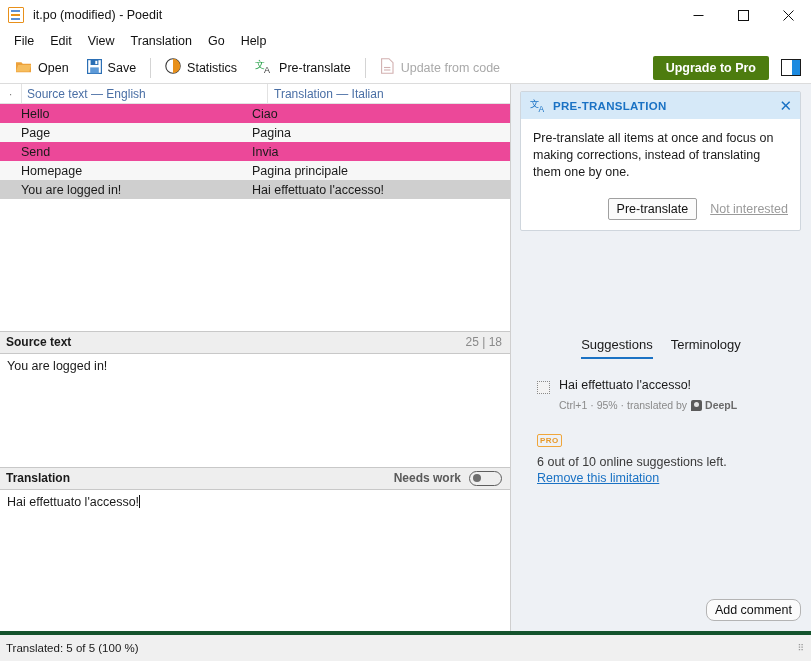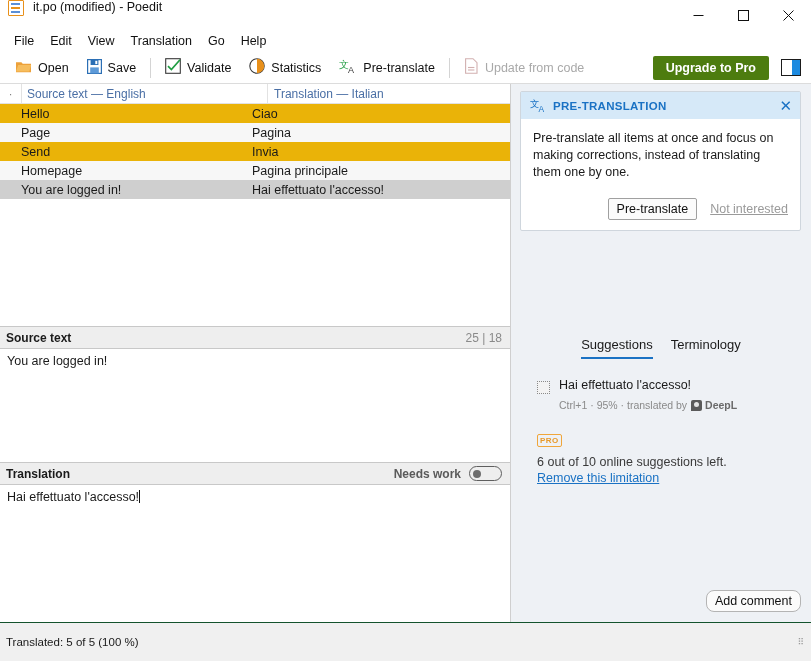--- a/index.html
+++ b/index.html
@@ -8,21 +8,21 @@
     font-family: "Liberation Sans", sans-serif;
     font-size: 12.5px;
     color: #1a1a1a;
     background: #ffffff;
     overflow: hidden;
   }
   .app { position: relative; width: 811px; height: 661px; display: flex; flex-direction: column; }
 
   
   .titlebar {
-    height: 30px; flex: none; display: flex; 
+    height: 30px; flex: none; display: flex; align-items: center;
     background: #ffffff;
   }
   .app-icon {
     width: 16px; height: 16px; margin-left: 8px; margin-right: 9px;
     border: 1.6px solid #e8901a; background: #ffffff; position: relative;
     border-radius: 1px; flex: none;
   }
   .app-icon i { position: absolute; left: 1.5px; height: 2px; width: 9px; display: block; }
   .app-icon i:nth-child(1) { top: 1.5px; background: #5b8fd6; }
   .app-icon i:nth-child(2) { top: 5.5px; background: #e8901a; }
@@ -65,21 +65,21 @@
   
   .list-head {
     height: 20px; display: flex; align-items: center; background: #ffffff;
     border-bottom: 1px solid #e2e2e2; font-size: 12px; color: #4a6fa5;
   }
   .col-dot { width: 21px; display: flex; align-items: center; justify-content: center; color: #7b7b7b; font-size: 11px; }
   .col-src { width: 246px; padding-left: 5px; border-left: 1px solid #e2e2e2; height: 100%; display: flex; align-items: center; }
   .col-tgt { flex: 1; padding-left: 6px; border-left: 1px solid #e2e2e2; height: 100%; display: flex; align-items: center; }
   .list-body { background: #ffffff; }
   .row { height: 19px; display: flex; align-items: center; font-size: 12.5px; color: #1a1a1a; }
-  .row.odd { background: #eab308; justify-content: center; }
+  .row.odd { background: #ec4899; justify-content: center; }
   .row.even { background: #f7f7f7; }
   .row.selected { background: #cfcfcf; }
   .row .c-dot { width: 21px; }
   .row .c-src { width: 246px; padding-left: 21px; margin-left: -21px; overflow: hidden; white-space: nowrap; }
   .row .c-tgt { flex: 1; padding-left: 6px; overflow: hidden; white-space: nowrap; }
   .list-fill { flex: 1; background: #ffffff; min-height: 0; }
 
   
   .pane-head {
     height: 23px; flex: none; display: flex; align-items: center;
@@ -147,22 +147,22 @@
   .pro-link { display: block; margin-top: 2px; font-size: 12.5px; color: #1a72c4; text-decoration: underline; }
 
   .add-comment {
     position: absolute; right: 10px; bottom: 10px;
     border: 1px solid #b4b4b4; background: #fbfbfb; border-radius: 8px;
     padding: 3px 8px; font-size: 12.5px; color: #111;
   }
 
   
   .statusbar {
-    height: 39px; flex: none; display: flex; align-items: center;
-    background: #f0f0f0; border-top: 1px solid #14532d; padding: 0 6px;
+    height: 30px; flex: none; display: flex; align-items: center;
+    background: #f0f0f0; border-top: 4px solid #14532d; padding: 0 6px;
     font-size: 11.5px; color: #1a1a1a;
   }
   .grip { margin-left: auto; color: #9a9a9a; font-size: 9px; letter-spacing: 1px; }
 </style>
 </head>
 <body>
 
 <div class="app">
 
   <div class="titlebar">
@@ -220,29 +220,20 @@
           <rect x="3.6" y="1" width="7.8" height="5" fill="#2b6fb5"></rect>
           <rect x="8.3" y="1.8" width="2" height="3.3" fill="#ffffff"></rect>
           <rect x="3.2" y="8.4" width="8.6" height="6" fill="#5d9ad8"></rect>
         </svg>
       </span>
       <span class="lbl">Save</span>
     </div>
 
     <div class="tsep"></div>
 
-    <div class="tbtn">
-      <span>
-        <svg width="16" height="16" viewBox="0 0 16 16">
-          <rect x="0.7" y="0.7" width="14.6" height="14.6" fill="none" stroke="#3a3a3a" stroke-width="1.1"></rect>
-          <path d="M3 8.2 6.4 11.6 15 1.8" fill="none" stroke="#1f9d42" stroke-width="1.7"></path>
-        </svg>
-      </span>
-      <span class="lbl">Validate</span>
-    </div>
 
     <div class="tbtn">
       <span>
         <svg width="16" height="16" viewBox="0 0 16 16">
           <circle cx="8" cy="8" r="7.2" fill="none" stroke="#3a3a3a" stroke-width="1.1"></circle>
           <path d="M8 8 L8 0.8 A7.2 7.2 0 0 1 15.2 8 Z" fill="#e8901a"></path>
           <path d="M8 8 L15.2 8 A7.2 7.2 0 0 1 8 15.2 Z" fill="#e8901a"></path>
         </svg>
       </span>
       <span class="lbl">Statistics</span>

